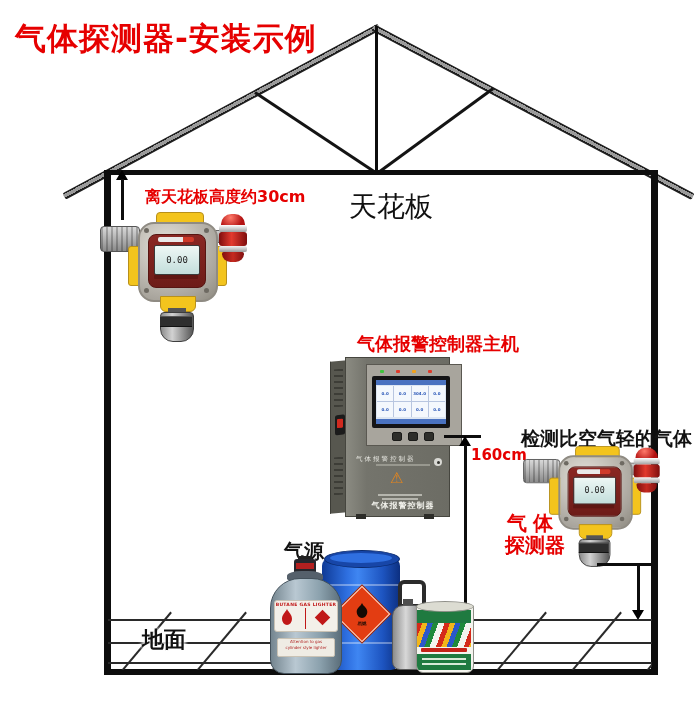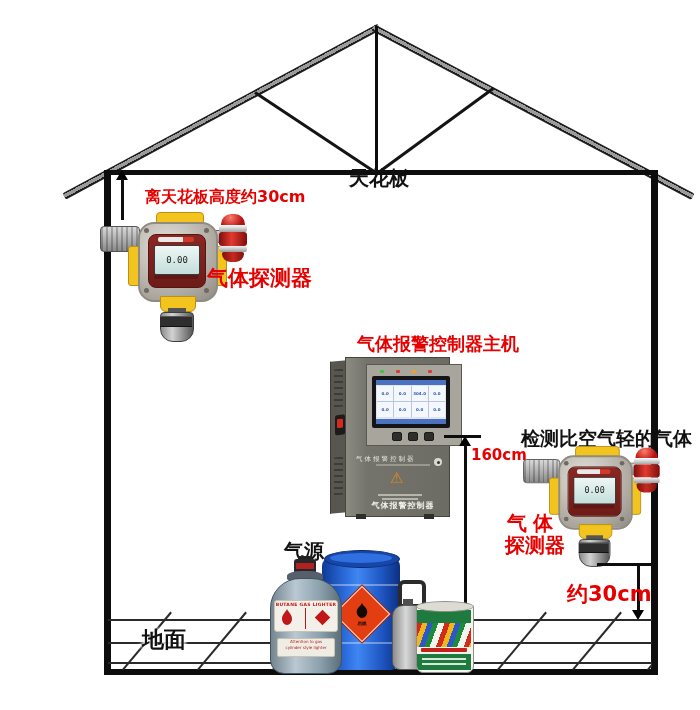--- a/index.html
+++ b/index.html
@@ -147,34 +147,35 @@
         background:repeating-linear-gradient(110deg,#d42a1a 0 5px,#f2b51a 5px 10px,#2a58c8 10px 15px,#1f8a3a 15px 20px,#f4f4ee 20px 26px);}
   .bucket-redbar{position:absolute;left:4px;top:42px;width:46px;height:4px;background:#c42218;border-radius:1px;}
   .bucket-green-bot{position:absolute;left:0;top:48px;width:54px;height:16px;background:#1f7a40;}
   .bucket-green-bot i{position:absolute;left:5px;width:44px;height:2px;background:#d8ead8;}
 </style>
 </head>
 <body>
 
 <div class="stage" style="--accent: #e60000; --yellow: #f3c41d; --strobe: #c62222; --cabinet: #74746c; --drum: #2563d4; --warnorange: #e8861a; --hazard: #e33d12;">
 
+  <div class="title">气体探测器-安装示例</div>
 
   <div class="beam" style="left:64px;top:193px;width:358px;transform:rotate(-28.3deg);"></div>
   <div class="beam" style="left:373px;top:24px;width:362px;transform:rotate(27.9deg);"></div>
 
   <div class="ln" style="left:375px;top:26px;width:3px;height:148px;"></div>
   <div class="truss" style="left:255px;top:91px;width:147px;transform:rotate(33.6deg);"></div>
   <div class="truss" style="left:377px;top:172px;width:144px;transform:rotate(-36.2deg);"></div>
 
   <div class="ln" style="left:104px;top:170px;width:554px;height:5px;"></div>
   <div class="ln" style="left:104px;top:170px;width:7px;height:505px;"></div>
   <div class="ln" style="left:651px;top:170px;width:7px;height:505px;"></div>
   <div class="ln" style="left:104px;top:669px;width:554px;height:6px;"></div>
 
-  <div class="blklbl" style="left:349px;top:165px;font-size:20px;font-weight:700;">天花板</div>
+  <div class="blklbl" style="left:349px;top:188px;font-size:28px;font-weight:400;">天花板</div>
 
   <div class="arr-up" style="left:116px;top:170px;"></div>
   <div class="ln" style="left:121px;top:179px;width:3px;height:41px;"></div>
   <div class="redlbl" style="left:145px;top:187px;font-size:16px;text-align:center;">离天花板高度约30cm</div>
 
   <div class="detector" style="left:100px;top:212px;">
     <div class="det-conduit"></div>
     <div class="det-tab"></div>
     <div class="det-wing" style="left:28px;"></div>
     <div class="det-wing" style="left:110px;"></div>
@@ -194,21 +195,20 @@
     <div class="det-bezel"></div>
     <div class="det-brand"></div>
     <div class="det-lcd">0.00</div>
     <div class="det-lcdline"></div>
     <div class="det-trap"></div>
     <div class="det-neck"></div>
     <div class="det-sensor"></div>
     <div class="det-sensorband"></div>
   </div>
 
-  <div class="redlbl" style="left:207px;top:264px;font-size:21px;">气体探测器</div>
 
   <div class="redlbl" style="left:357px;top:332px;font-size:18px;">气体报警控制器主机</div>
 
   <div class="cabinet">
     <div class="cab-side">
       <div class="cab-vent" style="top:8px;"></div>
       <div class="cab-vent" style="top:96px;"></div>
       <div class="cab-switch"></div>
       <div class="cab-switch-red"></div>
     </div>
@@ -283,21 +283,20 @@
     <div class="det-sensor"></div>
     <div class="det-sensorband"></div>
   </div>
 
   <div class="redlbl" style="left:507px;top:510px;font-size:20px;letter-spacing:6px;">气体</div>
   <div class="redlbl" style="left:505px;top:532px;font-size:20px;">探测器</div>
 
   <div class="ln" style="left:597px;top:563px;width:56px;height:3px;"></div>
   <div class="ln" style="left:637px;top:565px;width:3px;height:47px;"></div>
   <div class="arr-down" style="left:632px;top:610px;"></div>
-  <div class="redlbl" style="left:567px;top:580px;font-size:21px;">约30cm</div>
 
   <div class="floor">
     <div class="floor-h" style="top:17px;"></div>
     <div class="floor-h" style="top:40px;"></div>
     <div class="floor-h" style="top:60px;"></div>
   <div class="diag" style="left: 12px;"></div>
       <div class="diag" style="left: 87px;"></div>
       <div class="diag" style="left: 162px;"></div>
       <div class="diag" style="left: 237px;"></div>
       <div class="diag" style="left: 312px;"></div>

